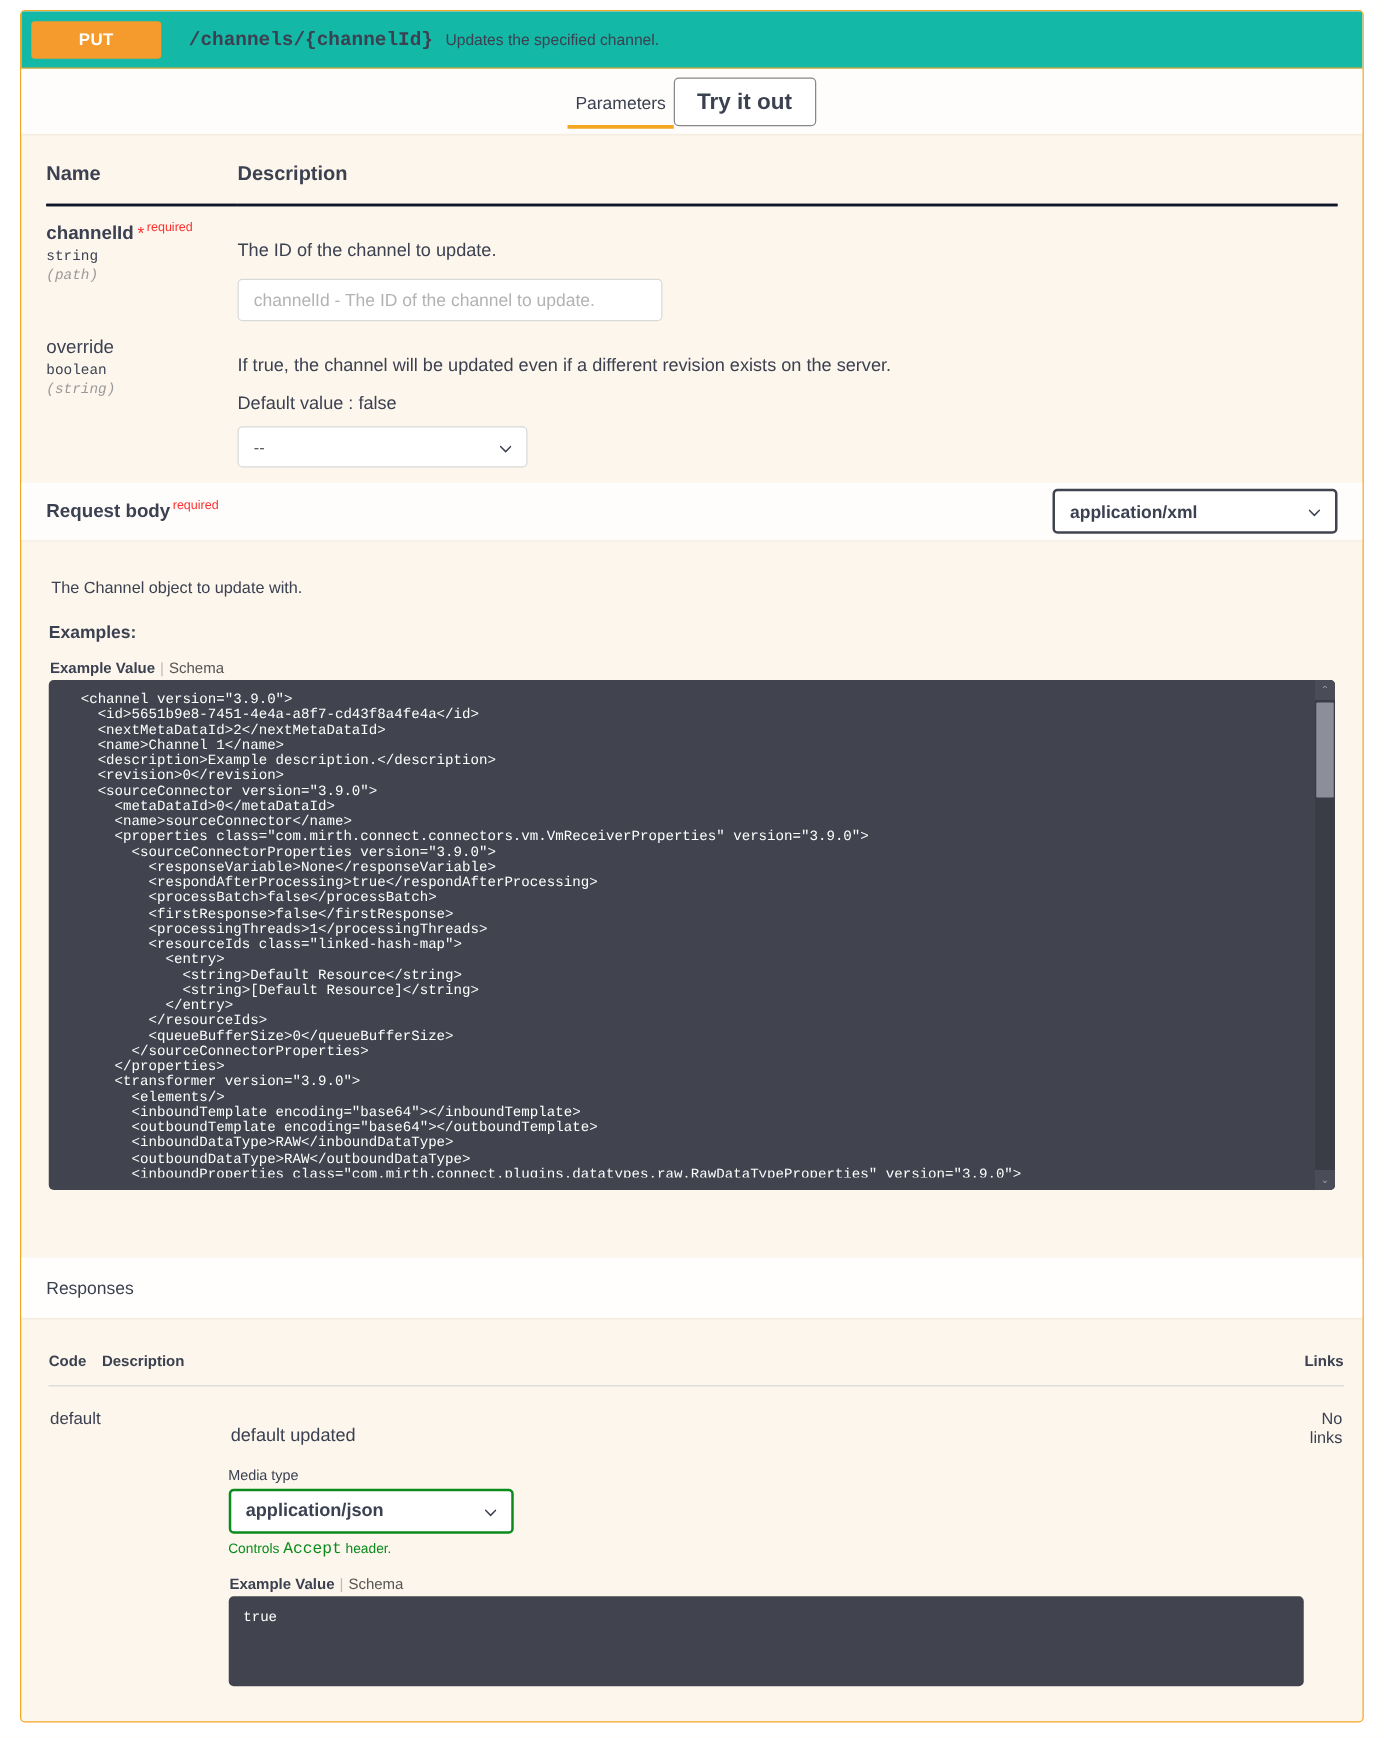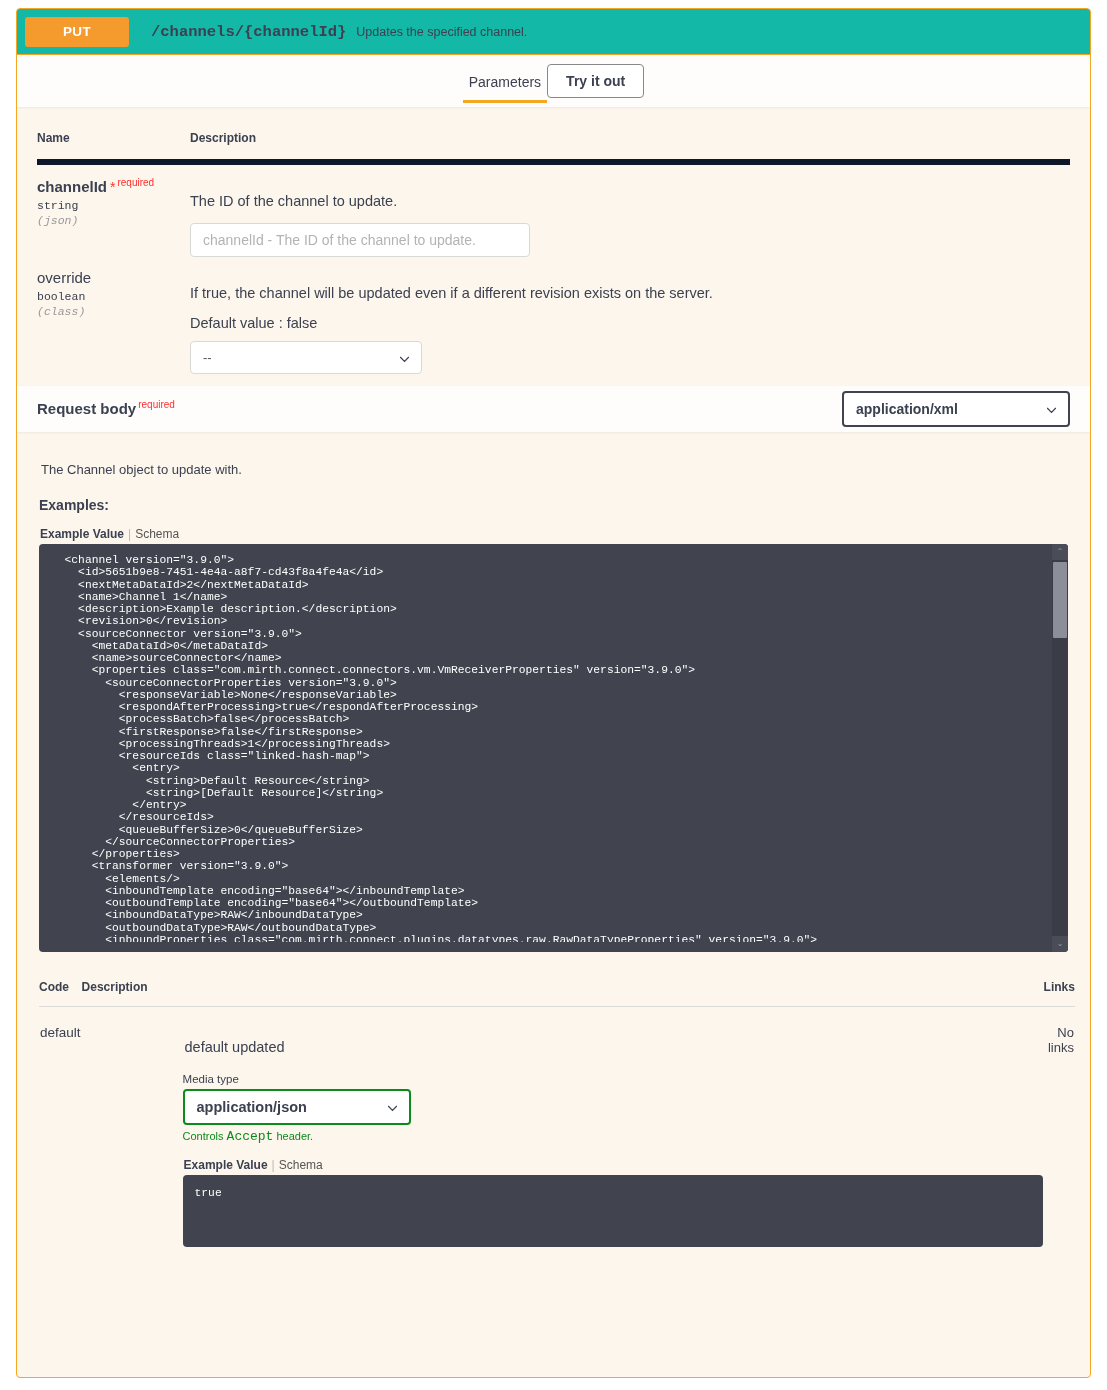--- a/index.html
+++ b/index.html
@@ -70,36 +70,36 @@
     color: #3b4151;
     padding: 14px 6px 10px 6px;
     border-bottom: 3px solid #f5a623;
     font-family: "Liberation Sans", sans-serif;
   }
   .btn-try {
     border: 1px solid #888;
     border-radius: 4px;
     background: #fff;
     color: #3b4151;
-    font-size: 14px;
+    font-size: 18px;
     font-weight: bold;
     padding: 8px 18px;
     cursor: pointer;
     font-family: "Liberation Sans", sans-serif;
   }
   
   .params-wrap { padding: 16px 20px 0 20px; }
   table.params { width: 100%; border-collapse: collapse; }
   table.params th {
     text-align: left;
-    font-size: 12px;
+    font-size: 16px;
     color: #3b4151;
     font-weight: bold;
     padding: 8px 0 14px 0;
-    border-bottom: 6px solid #0f172a;
+    border-bottom: 2px solid #0f172a;
   }
   th.col-name { width: 153px; }
   table.params td {
     vertical-align: top;
     padding: 12px 0 0 0;
   }
   td.col-name { width: 153px; padding-top: 14px; }
   .p-name {
     font-size: 15px;
     font-weight: bold;
@@ -339,32 +339,32 @@
         <tr>
           <th class="col-name">Name</th>
           <th>Description</th>
         </tr>
       </thead>
       <tbody>
         <tr>
           <td class="col-name">
             <span class="p-name">channelId</span><span class="p-star">*</span><span class="p-required">required</span>
             <span class="p-type">string</span>
-            <span class="p-in">(json)</span>
+            <span class="p-in">(path)</span>
           </td>
           <td class="col-desc">
             <div class="p-desc">The ID of the channel to update.</div>
             <input class="p-input" type="text" placeholder="channelId - The ID of the channel to update." style="">
           </td>
         </tr>
         <tr>
           <td class="col-name">
             <span class="p-name" style="font-weight:normal">override</span>
             <span class="p-type">boolean</span>
-            <span class="p-in">(class)</span>
+            <span class="p-in">(string)</span>
           </td>
           <td class="col-desc">
             <div class="p-desc">If true, the channel will be updated even if a different revision exists on the server.</div>
             <div class="p-default">Default value : false</div>
             <div class="sel sel-light">
               <span class="sel-val">--</span>
               <svg class="chev" viewBox="0 0 20 20">
                   <path d="M1 5 L10 14 L19 5" stroke="#3b4151" stroke-width="2.6" fill="none" stroke-linecap="round"></path>
                 </svg>
             </div>
@@ -429,20 +429,23 @@
         &lt;inboundProperties class="com.mirth.connect.plugins.datatypes.raw.RawDataTypeProperties" version="3.9.0"&gt;
           &lt;batchProperties class="com.mirth.connect.plugins.datatypes.raw.RawBatchProperties" version="3.9.0"&gt;</pre>
       <div class="scrollbar">
         <div class="sb-arrow sb-up">⌃</div>
         <div class="sb-thumb"></div>
         <div class="sb-arrow sb-down">⌄</div>
       </div>
     </div>
   </div>
 
+  <div class="resp-header">
+    <span class="resp-title">Responses</span>
+  </div>
 
   <div class="resp-wrap">
     <table class="resp">
       <thead>
         <tr>
           <th class="rc-code">Code</th>
           <th>Description</th>
           <th class="rc-links">Links</th>
         </tr>
       </thead>

